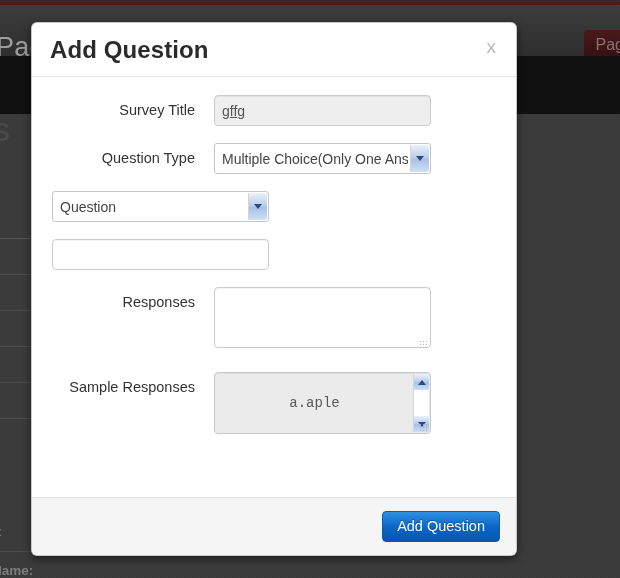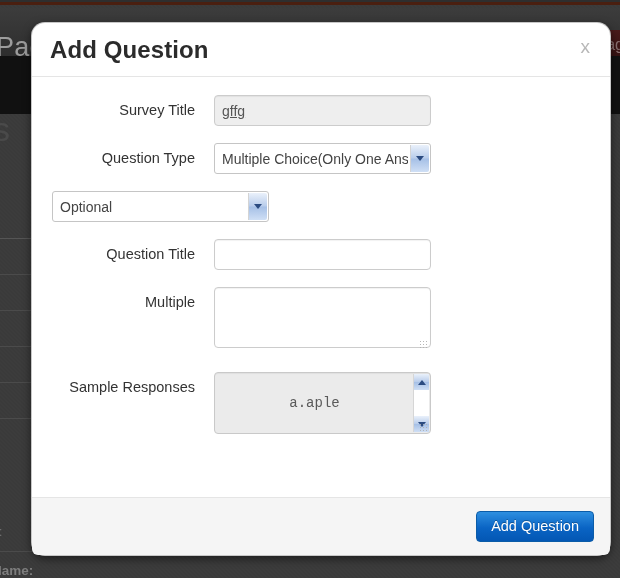--- a/index.html
+++ b/index.html
@@ -74,24 +74,24 @@
     background: #4b4b4b;
   }
   #bg-name {
     position: absolute; top: 563px; left: -8px;
     font-size: 13.5px; font-weight: bold; color: #7d7d7d; white-space: nowrap;
   }
 
   
   #modal {
     position: absolute; top: 22px; left: 31px;
-    width: 580px; height: 534px;
+    width: 486px; height: 534px;
     background: #ffffff;
     border: 1px solid rgba(0,0,0,.22);
-    border-radius: 14px;
+    border-radius: 6px;
     box-shadow: 0 3px 9px rgba(0,0,0,.5);
     display: flex; flex-direction: column;
   }
   #modal-header {
     position: relative;
     height: 54px; flex: none;
     border-bottom: 1px solid #e5e5e5;
     padding: 0 18px;
     display: flex; align-items: center;
   }
@@ -303,37 +303,36 @@
           <div class="sel-btn">
             <span class="chev chev-down"></span>
           </div>
         </div>
       </div>
     </div>
 
     <div class="form-row">
       <div class="field">
         <div class="sel-wrap">
-          <div class="sel-text">Optional</div>
+          <div class="sel-text">Question</div>
           <div class="sel-btn">
             <span class="chev chev-down"></span>
           </div>
         </div>
       </div>
     </div>
 
     <div class="form-row">
-      <div class="form-label">Question Title</div>
       <div class="field">
         <input class="txt" type="text" value="" style="">
       </div>
     </div>
 
     <div class="form-row">
-      <div class="form-label">Multiple</div>
+      <div class="form-label">Responses</div>
       <div class="field">
         <div class="ta-wrap">
           <textarea class="ta" style=""></textarea>
           <span class="grip"></span>
         </div>
       </div>
     </div>
 
     <div class="form-row" style="margin-top:20px;">
       <div class="form-label">Sample Responses</div>

